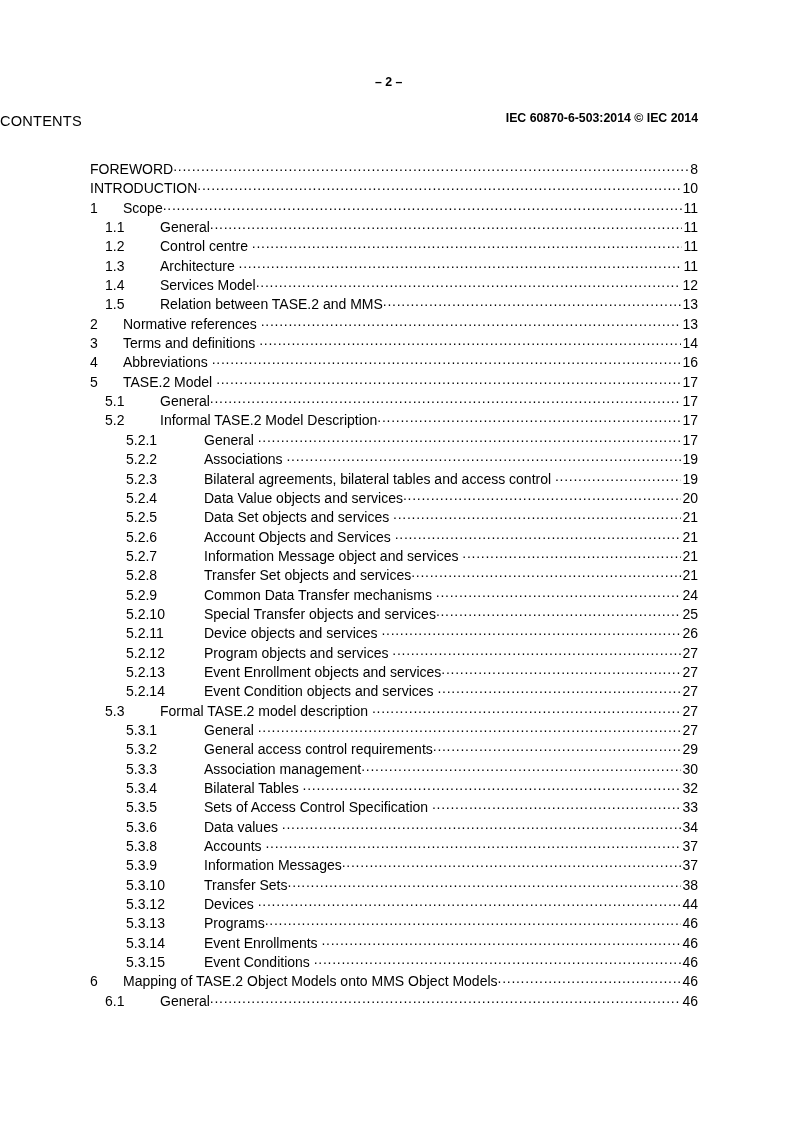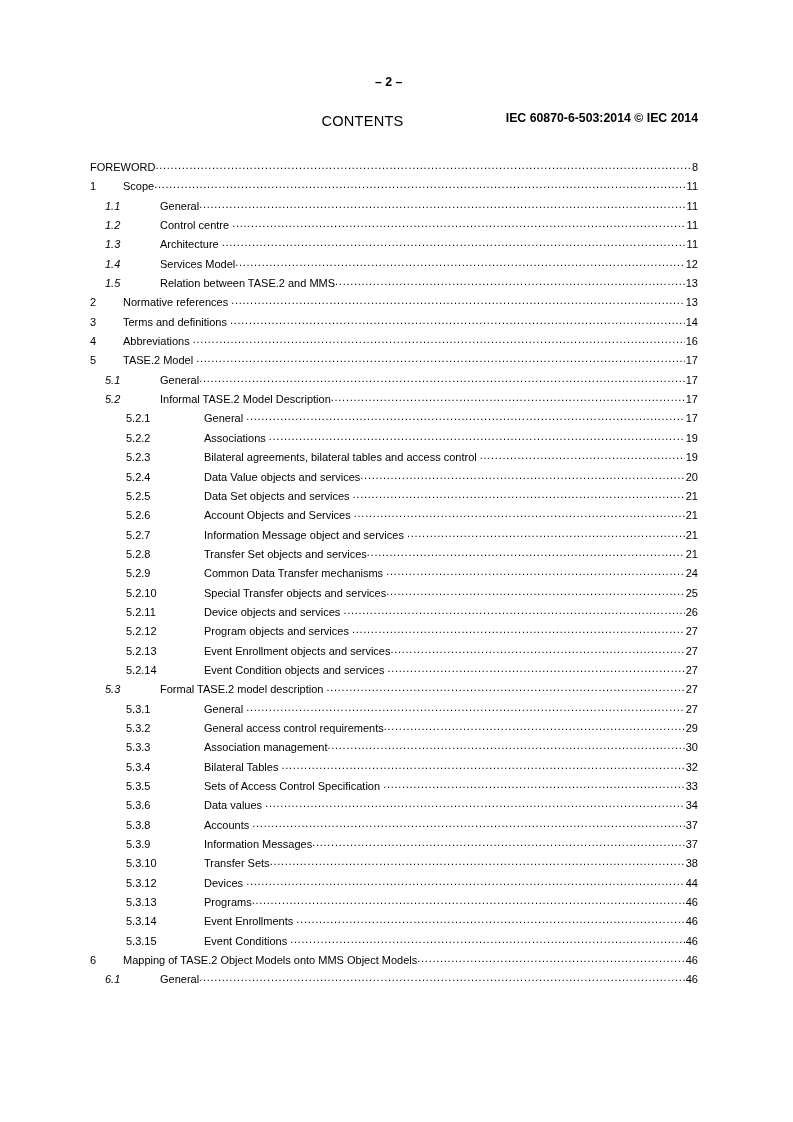--- a/index.html
+++ b/index.html
@@ -45,39 +45,39 @@
     white-space: pre;
     margin-top: 36px;
   }
 
   
   .contents-title {
     position: absolute;
     top: 111px;
     left: 0;
     width: 725px;
-    text-align: center;
+    text-align: left;
     font-size: 14.6px;
     line-height: 20px;
     letter-spacing: 0.2px;
   }
 
   
   .toc {
     position: absolute;
     top: 160px;
     left: 90px;
     width: 608px;
   }
 
   .toc-row {
     display: flex;
     align-items: baseline;
     height: 19.35px;
-    font-size: 11px;
+    font-size: 14px;
     white-space: pre;
     overflow: hidden;
   }
 
   
   .num {
     flex: 0 0 auto;
     white-space: pre;
   }
 
@@ -112,39 +112,40 @@
   }
 
   
   
   .lvl0 .num { width: 0; }
 
   
   .lvl1 .num { width: 33px; margin-left: 0px; }
 
   
-  .lvl2 .num { width: 55px; margin-left: 15px; font-style: italic; }
+  .lvl2 .num { width: 55px; margin-left: 15px; }
 
   
   .lvl3 .num { width: 78px; margin-left: 36px; }
 </style>
 </head>
 <body>
 
 <div class="page">
 
   <div class="header">
     <span class="folio">– 2 –</span>
     <span class="docref">IEC 60870-6-503:2014 © IEC 2014</span>
   </div>
 
   <div class="contents-title">CONTENTS</div>
 
   <div class="toc">
       <div class="toc-row lvl0"><span class="num"></span><span class="label">FOREWORD</span><span class="leaders"></span><span class="pagenum">8</span></div>
+      <div class="toc-row lvl0"><span class="num"></span><span class="label">INTRODUCTION</span><span class="leaders"></span><span class="pagenum">10</span></div>
       <div class="toc-row lvl1"><span class="num">1</span><span class="label">Scope</span><span class="leaders"></span><span class="pagenum">11</span></div>
       <div class="toc-row lvl2"><span class="num">1.1</span><span class="label">General</span><span class="leaders"></span><span class="pagenum">11</span></div>
       <div class="toc-row lvl2"><span class="num">1.2</span><span class="label">Control centre </span><span class="leaders"></span><span class="pagenum">11</span></div>
       <div class="toc-row lvl2"><span class="num">1.3</span><span class="label">Architecture </span><span class="leaders"></span><span class="pagenum">11</span></div>
       <div class="toc-row lvl2"><span class="num">1.4</span><span class="label">Services Model</span><span class="leaders"></span><span class="pagenum">12</span></div>
       <div class="toc-row lvl2"><span class="num">1.5</span><span class="label">Relation between TASE.2 and MMS</span><span class="leaders"></span><span class="pagenum">13</span></div>
       <div class="toc-row lvl1"><span class="num">2</span><span class="label">Normative references </span><span class="leaders"></span><span class="pagenum">13</span></div>
       <div class="toc-row lvl1"><span class="num">3</span><span class="label">Terms and definitions </span><span class="leaders"></span><span class="pagenum">14</span></div>
       <div class="toc-row lvl1"><span class="num">4</span><span class="label">Abbreviations </span><span class="leaders"></span><span class="pagenum">16</span></div>
       <div class="toc-row lvl1"><span class="num">5</span><span class="label">TASE.2 Model </span><span class="leaders"></span><span class="pagenum">17</span></div>

